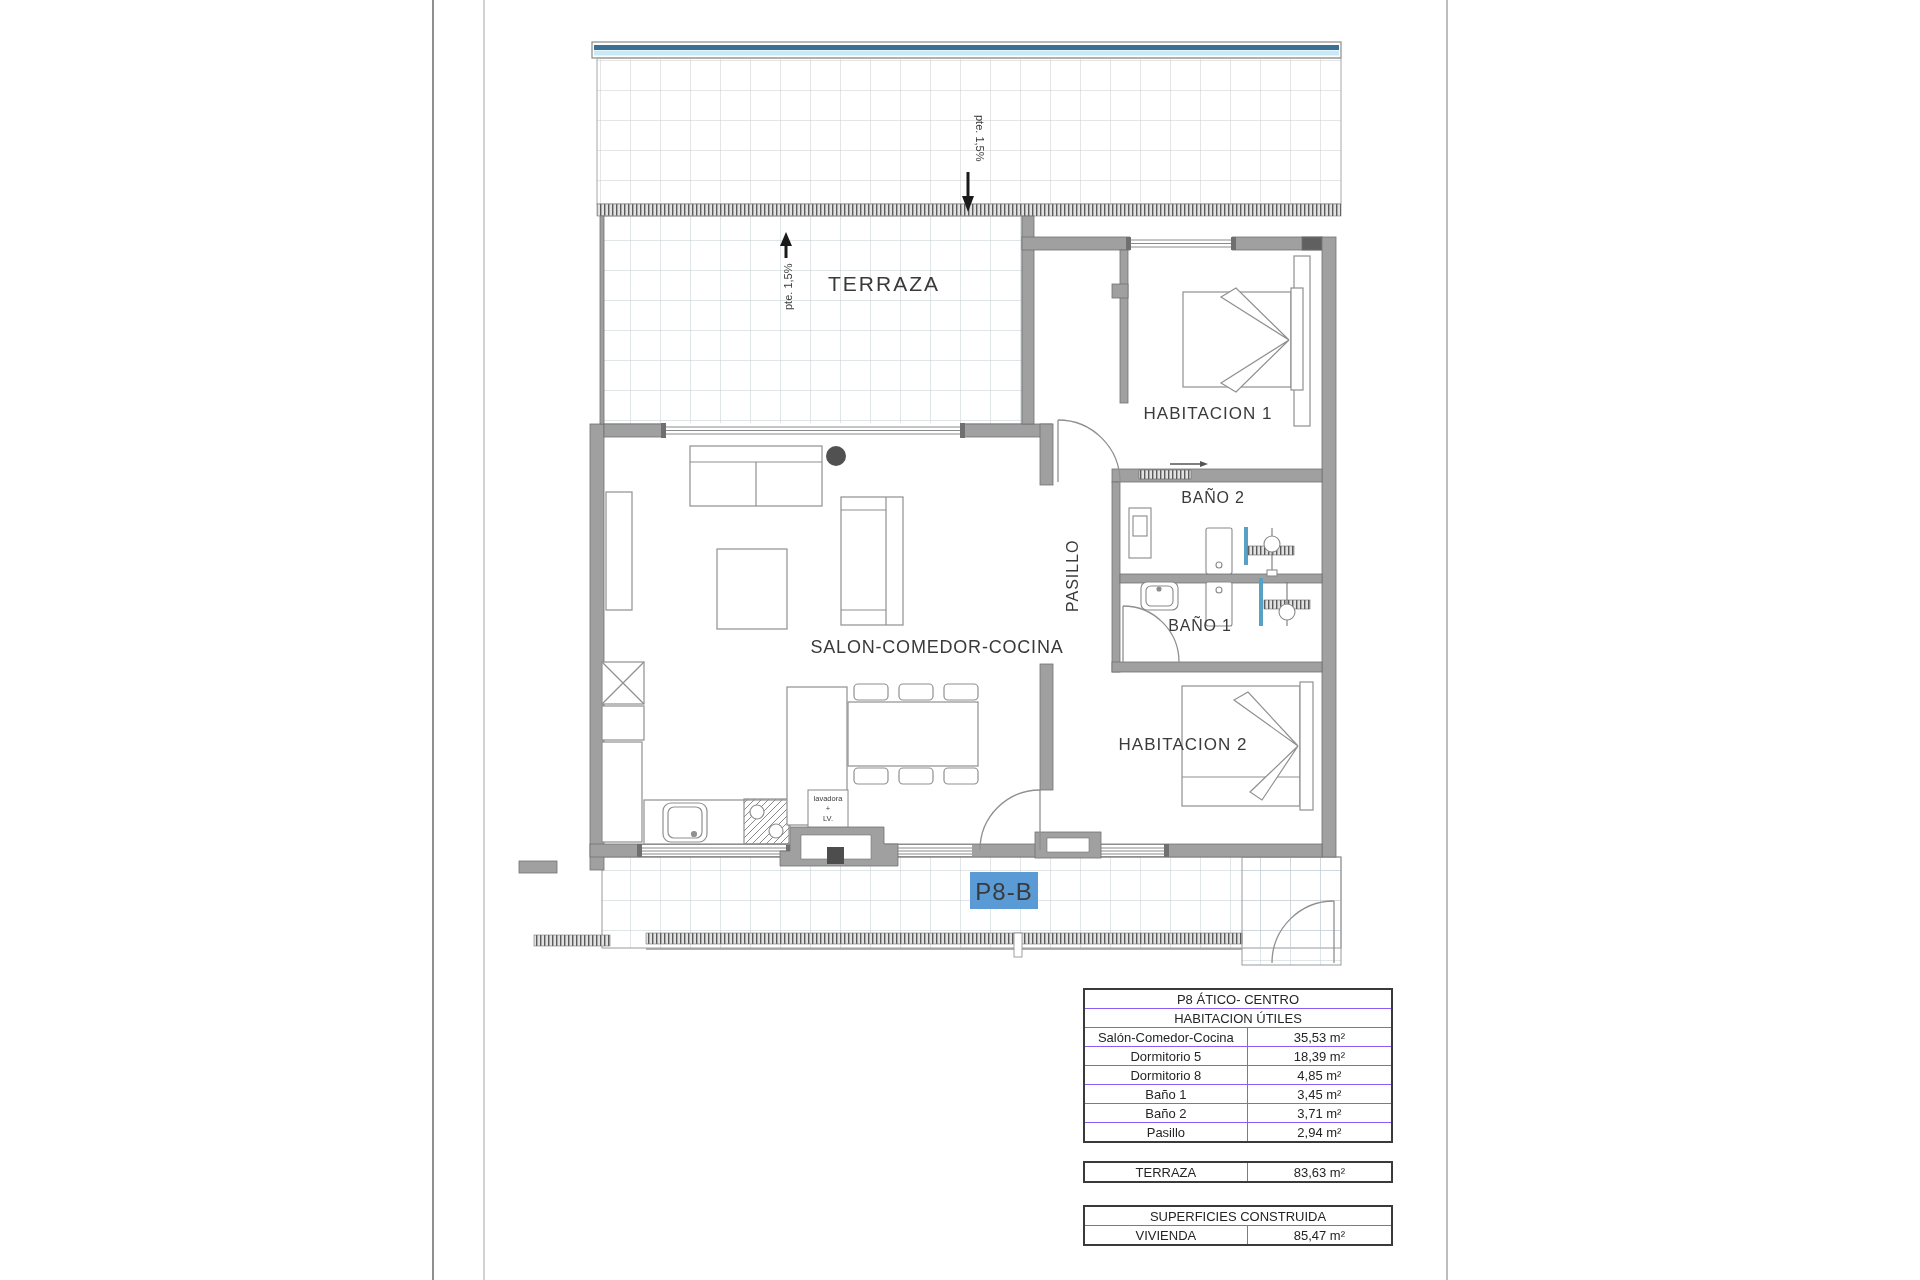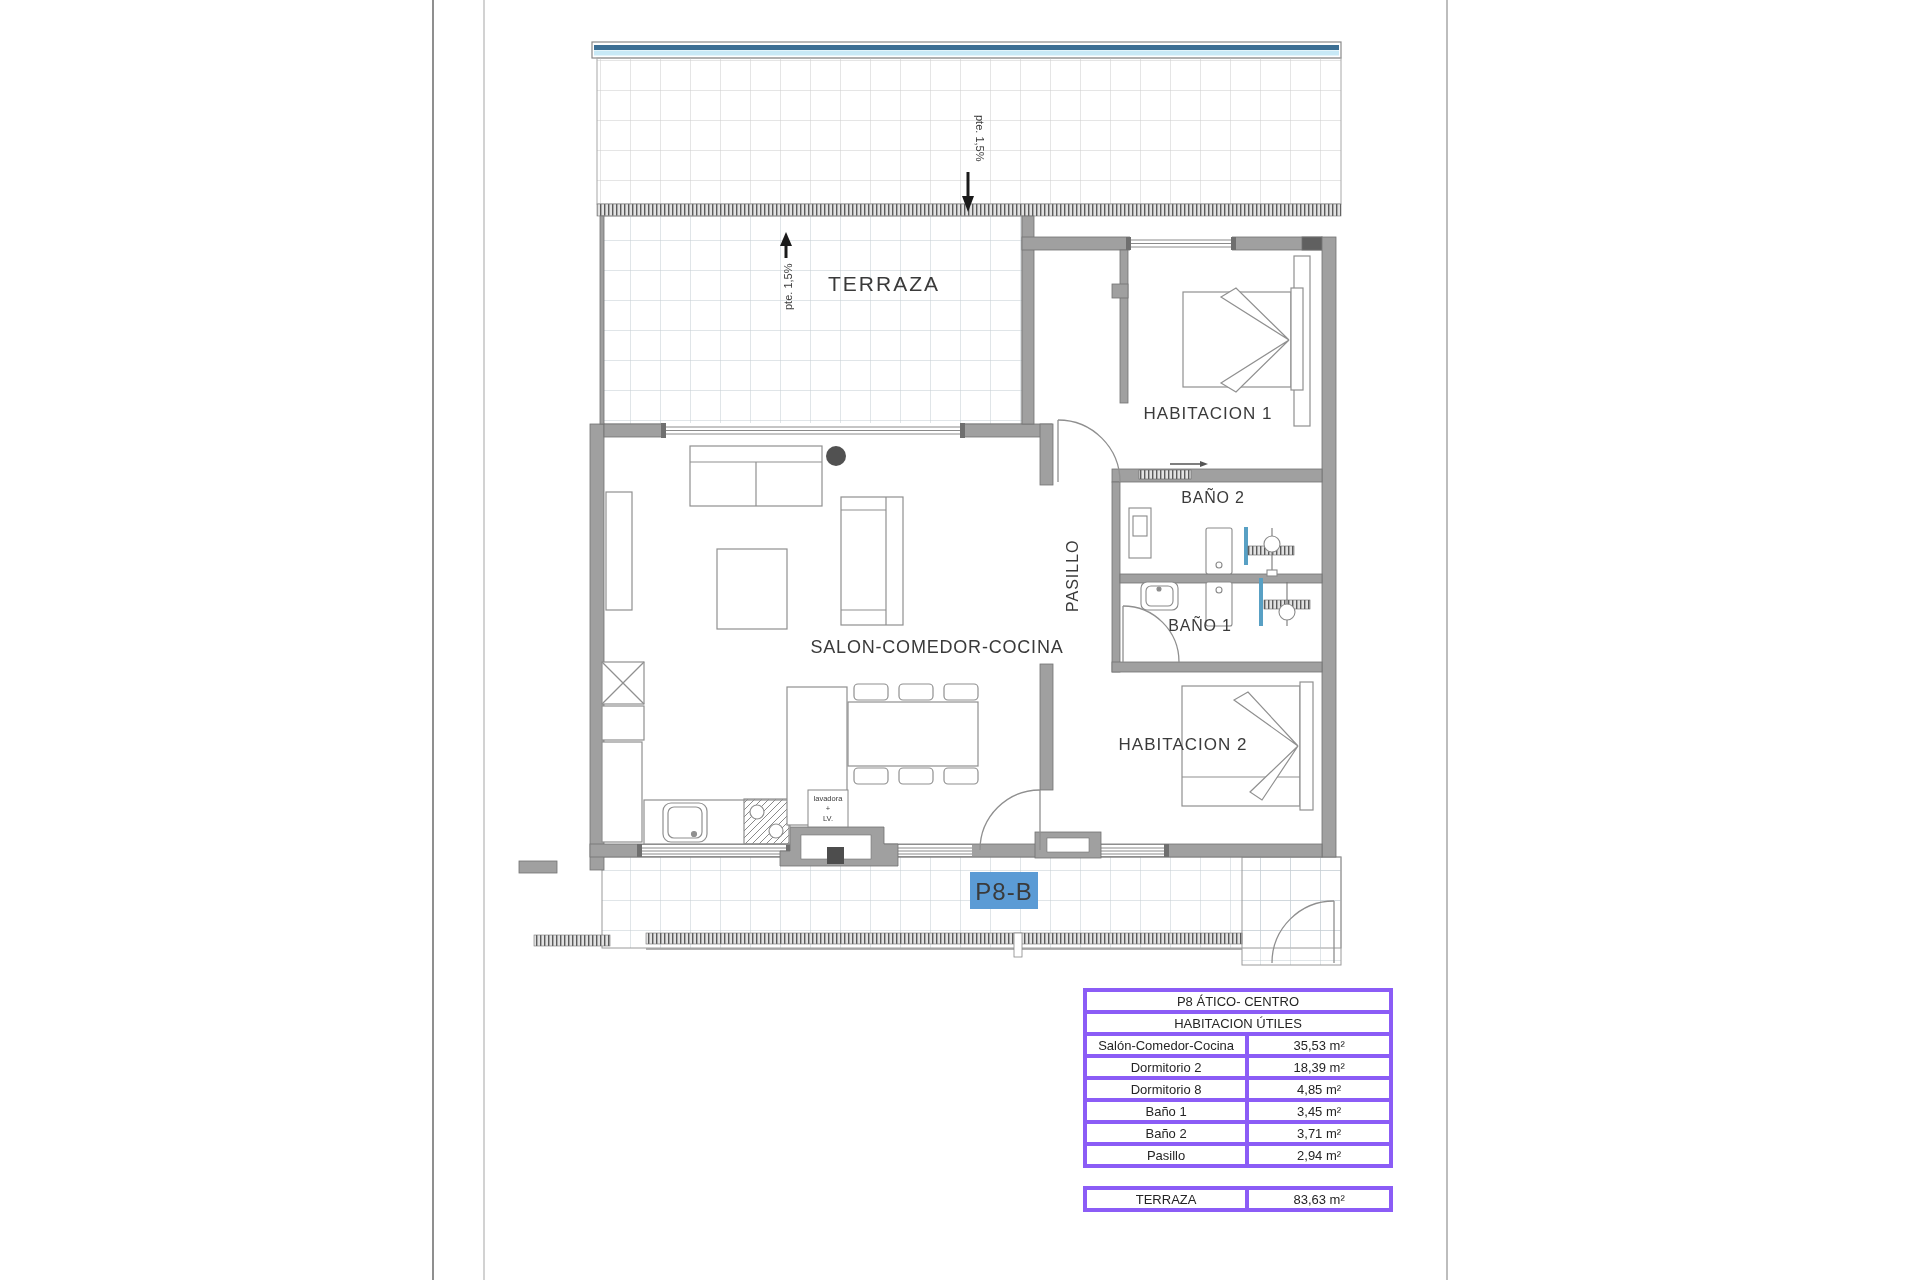--- a/index.html
+++ b/index.html
@@ -6,21 +6,21 @@
   #sheet{position:relative;width:1920px;height:1280px;background:#ffffff;overflow:hidden;
          font-family:"Liberation Sans",sans-serif;}
   .vline{position:absolute;top:0;height:1280px;width:2px;}
   #plan-svg{position:absolute;left:0;top:0;}
   svg text{font-family:"Liberation Sans",sans-serif;fill:#3a3a3a;}
 
   
   #tables{position:absolute;left:1083px;top:988px;width:310px;color:#242424;}
   #tables table{border-collapse:collapse;width:100%;border:2px solid #3a3a3a;
                 font-size:13px;table-layout:fixed;background:#fff;}
-  #tables td{border:4px solid #8b5cf6;height:18px;text-align:center;padding:0 3px;
+  #tables td{border:1px solid #8b5cf6;height:18px;text-align:center;padding:0 3px;
              overflow:hidden;white-space:nowrap;margin-top:28px;}
   #tables col.c1{width:53%;} #tables col.c2{width:47%;}
   .tbl-gap1{height:18px;} .tbl-gap2{height:22px;}
 </style>
 </head>
 <body>
 
 <div id="sheet">
 
   <div class="vline" style="left:432px;background:#8f8f8f;"></div>
@@ -292,21 +292,21 @@
             <td colspan="2">P8 ÁTICO- CENTRO</td>
           </tr>
         <tr>
             <td colspan="2">HABITACION ÚTILES</td>
           </tr>
         <tr>
           <td>Salón-Comedor-Cocina</td>
           <td>35,53 m²</td>
           </tr>
         <tr>
-          <td>Dormitorio 2</td>
+          <td>Dormitorio 5</td>
           <td>18,39 m²</td>
           </tr>
         <tr>
           <td>Dormitorio 8</td>
           <td>4,85 m²</td>
           </tr>
         <tr>
           <td>Baño 1</td>
           <td>3,45 m²</td>
           </tr>
@@ -331,15 +331,30 @@
       <tbody>
         <tr>
           <td>TERRAZA</td>
           <td>83,63 m²</td>
           </tr>
       </tbody>
     </table>
 
     <div class="tbl-gap2"></div>
 
+    <table>
+      <colgroup>
+          <col class="c1">
+          <col class="c2">
+        </colgroup>
+      <tbody>
+        <tr>
+            <td colspan="2">SUPERFICIES CONSTRUIDA</td>
+          </tr>
+        <tr>
+          <td>VIVIENDA</td>
+          <td>85,47 m²</td>
+          </tr>
+      </tbody>
+    </table>
   </div>
 
 </div>
 
 </body></html>

